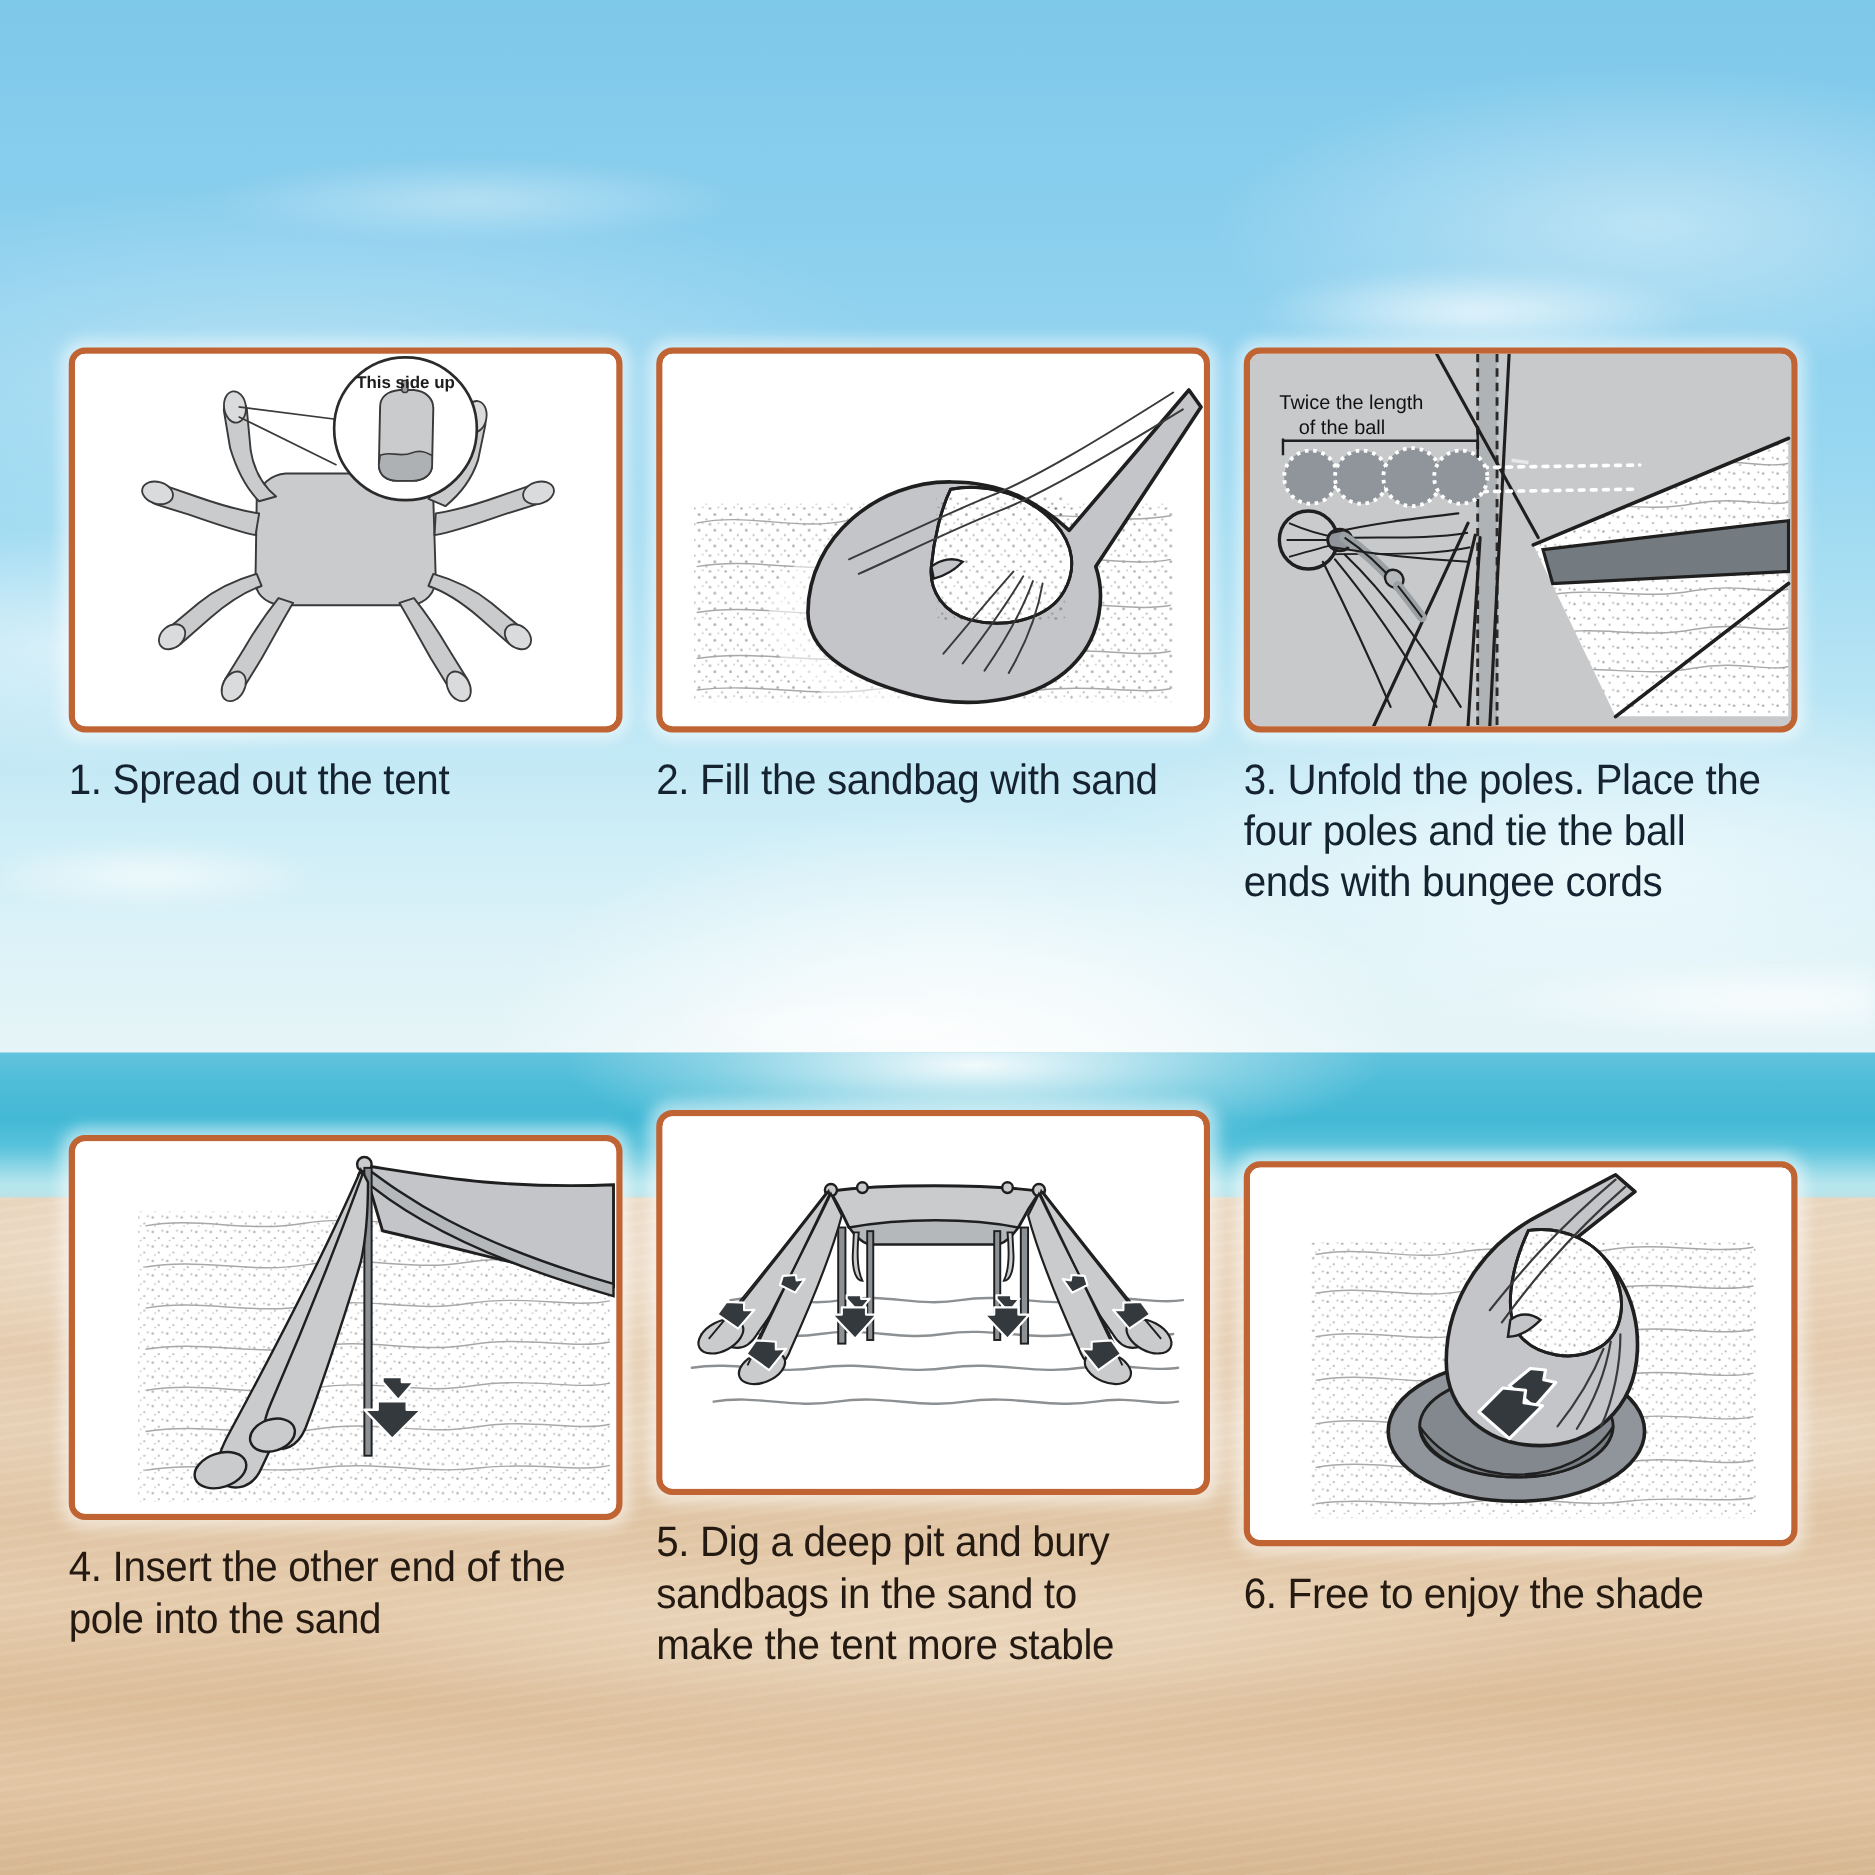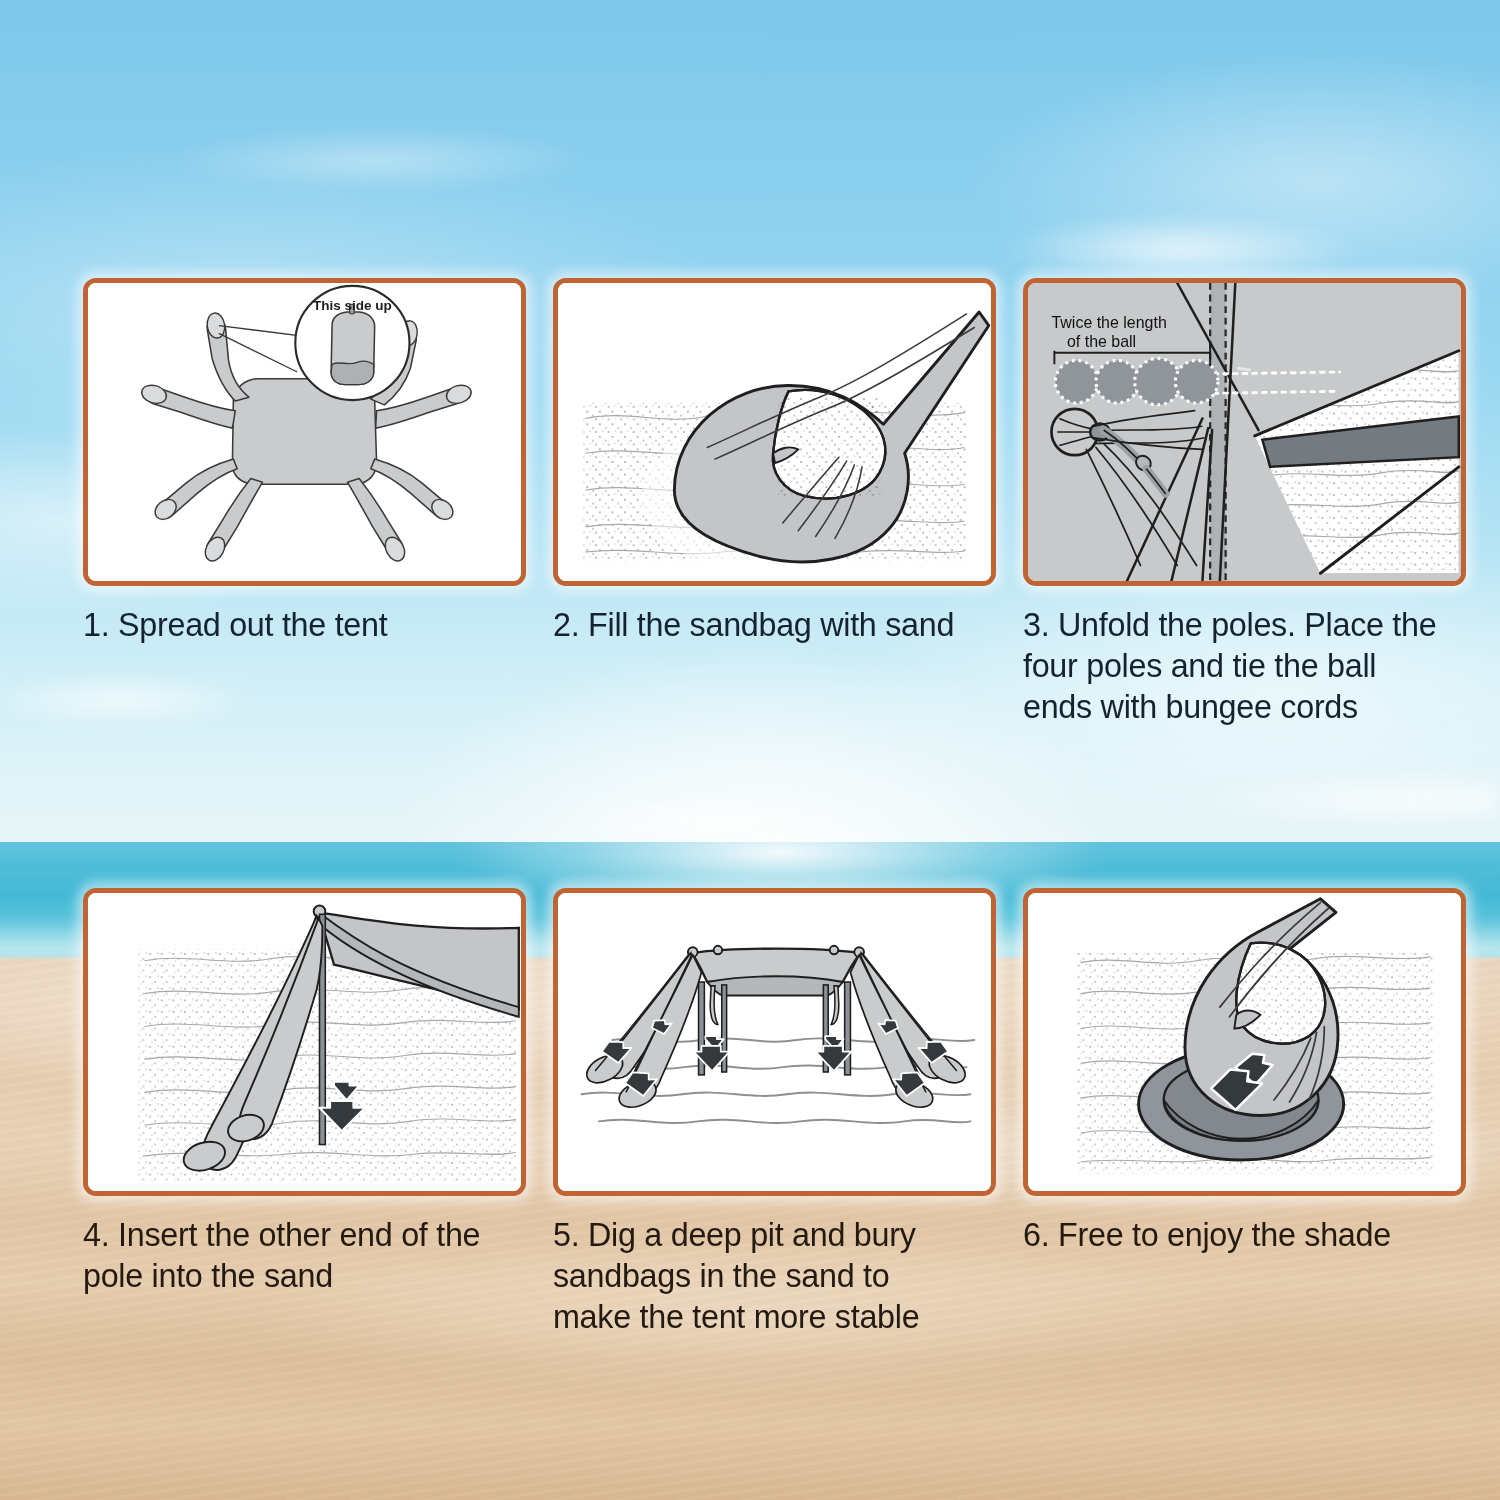--- a/index.html
+++ b/index.html
@@ -105,25 +105,25 @@
     letter-spacing:1px;
     color:#f1471b;
     transform:scaleX(0.93);
     text-shadow:
       3px 4px 0 rgba(150,40,10,0.28),
       5px 6px 7px rgba(120,30,5,0.18);
   }
 
   
   .grid{
-    position:absolute; left:0; top:0; width:1320px; height:1500px; z-index:5;margin-left:28px;
+    position:absolute; left:0; top:0; width:1320px; height:1500px; z-index:5;
   }
   .row{ position:absolute; left:55px; width:1392px; display:flex; gap:27px; }
   .row-1{ top:278px; }
-  .row-2{ top:888px; }
+  .row-2{ top:888px;align-items:center; }
 
   .col{ width:443px; }
 
   .panel{
     position:relative;
     width:443px; height:308px;
     background:#ffffff;
     border:5px solid #bf6432;
     border-radius:13px;
     overflow:hidden;

